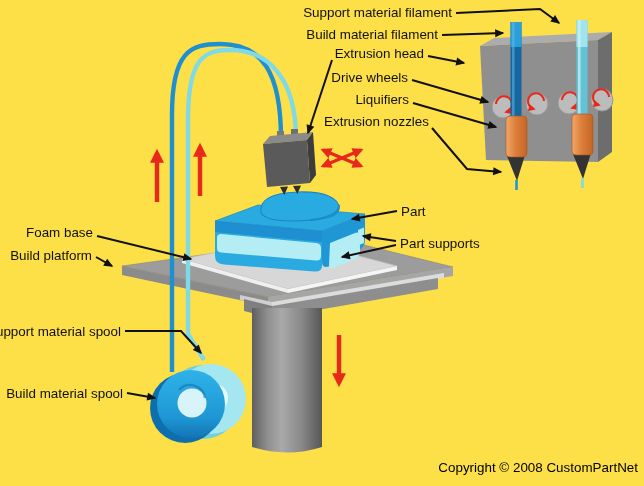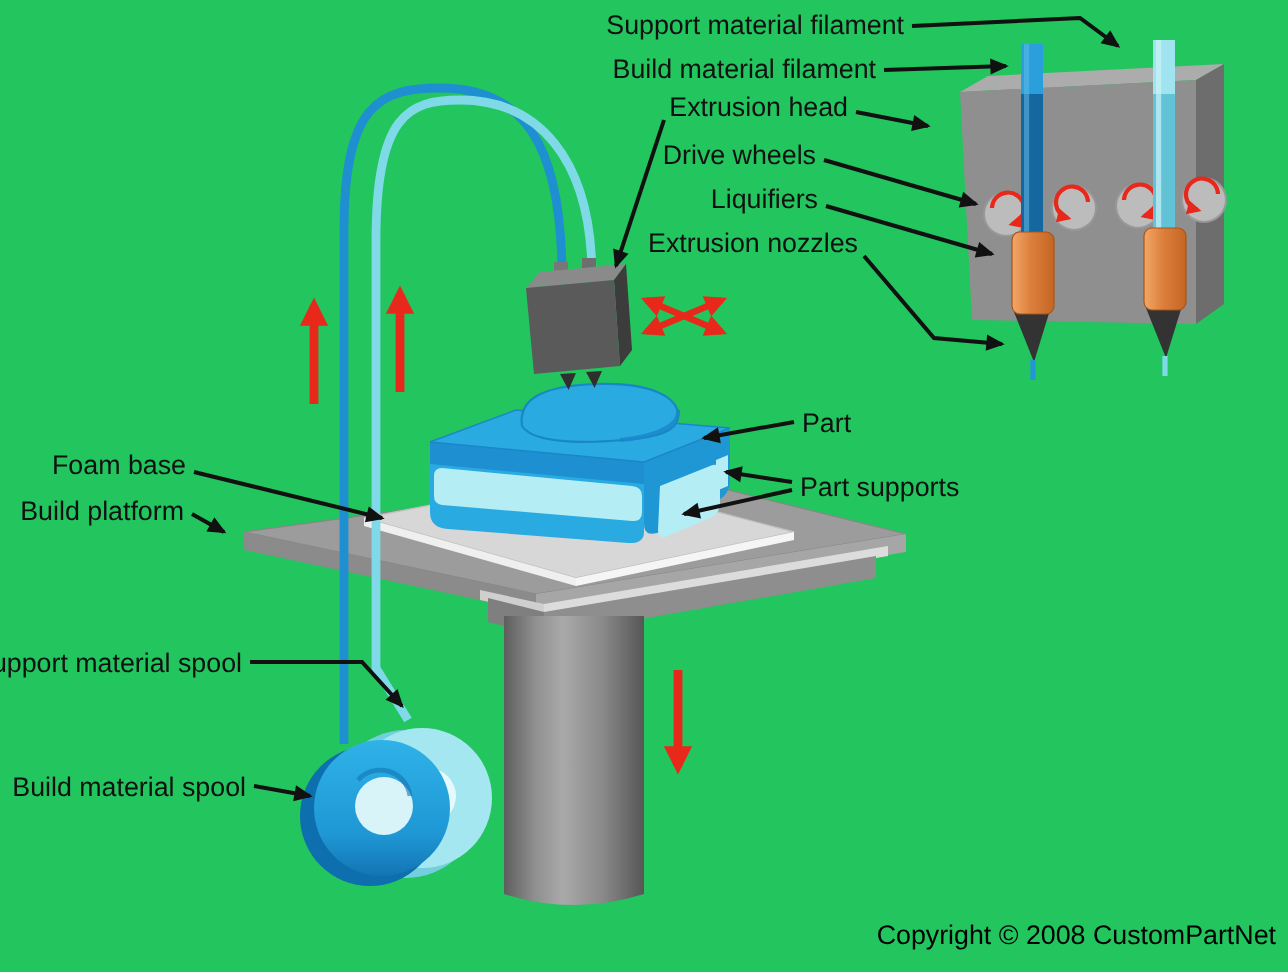--- a/index.html
+++ b/index.html
@@ -1,16 +1,16 @@
 <!DOCTYPE html>
 <html><head>
 <meta charset="utf-8">
 <style>
   html,body{margin:0;padding:0;background:#fff;}
-  .stage{position:relative;width:644px;height:486px;background:#22c55e;overflow:hidden;
+  .stage{position:relative;width:644px;height:486px;background:#fde047;overflow:hidden;
          font-family:"Liberation Sans", sans-serif;}
   svg{display:block;}
   text{font-family:"Liberation Sans", sans-serif;font-size:13.4px;fill:#111;}
   text.cr{font-size:13.4px;fill:#000;}
 </style>
 </head>
 <body>
 
 <div class="stage">
 <svg width="644" height="486" viewBox="0 0 644 486">

